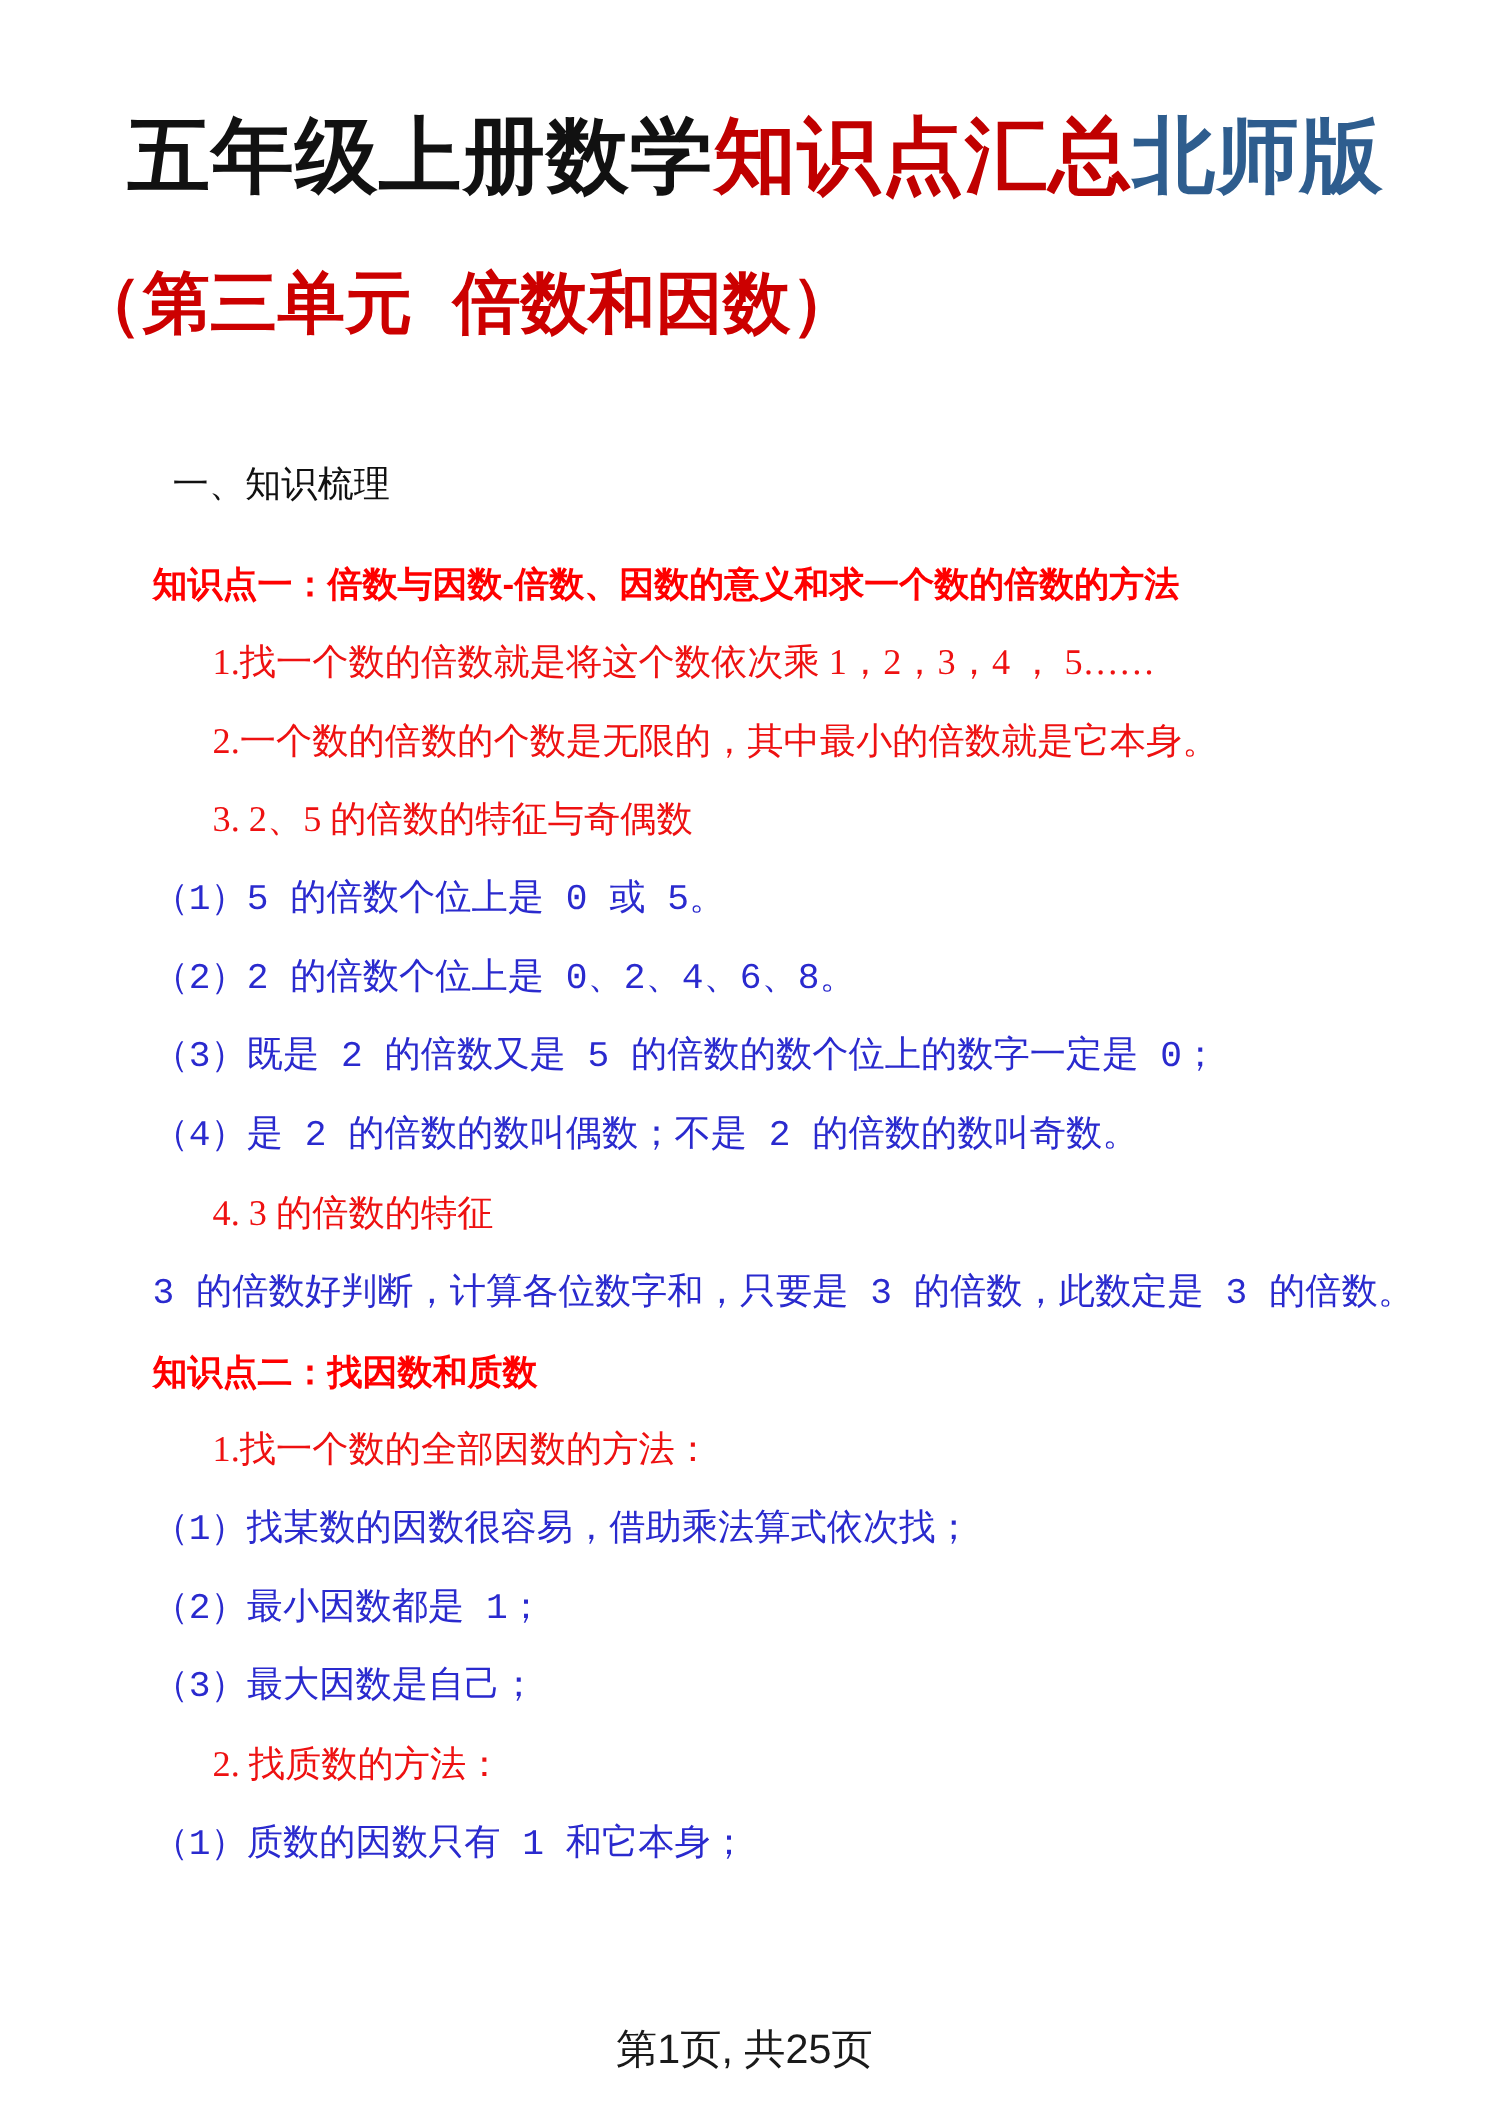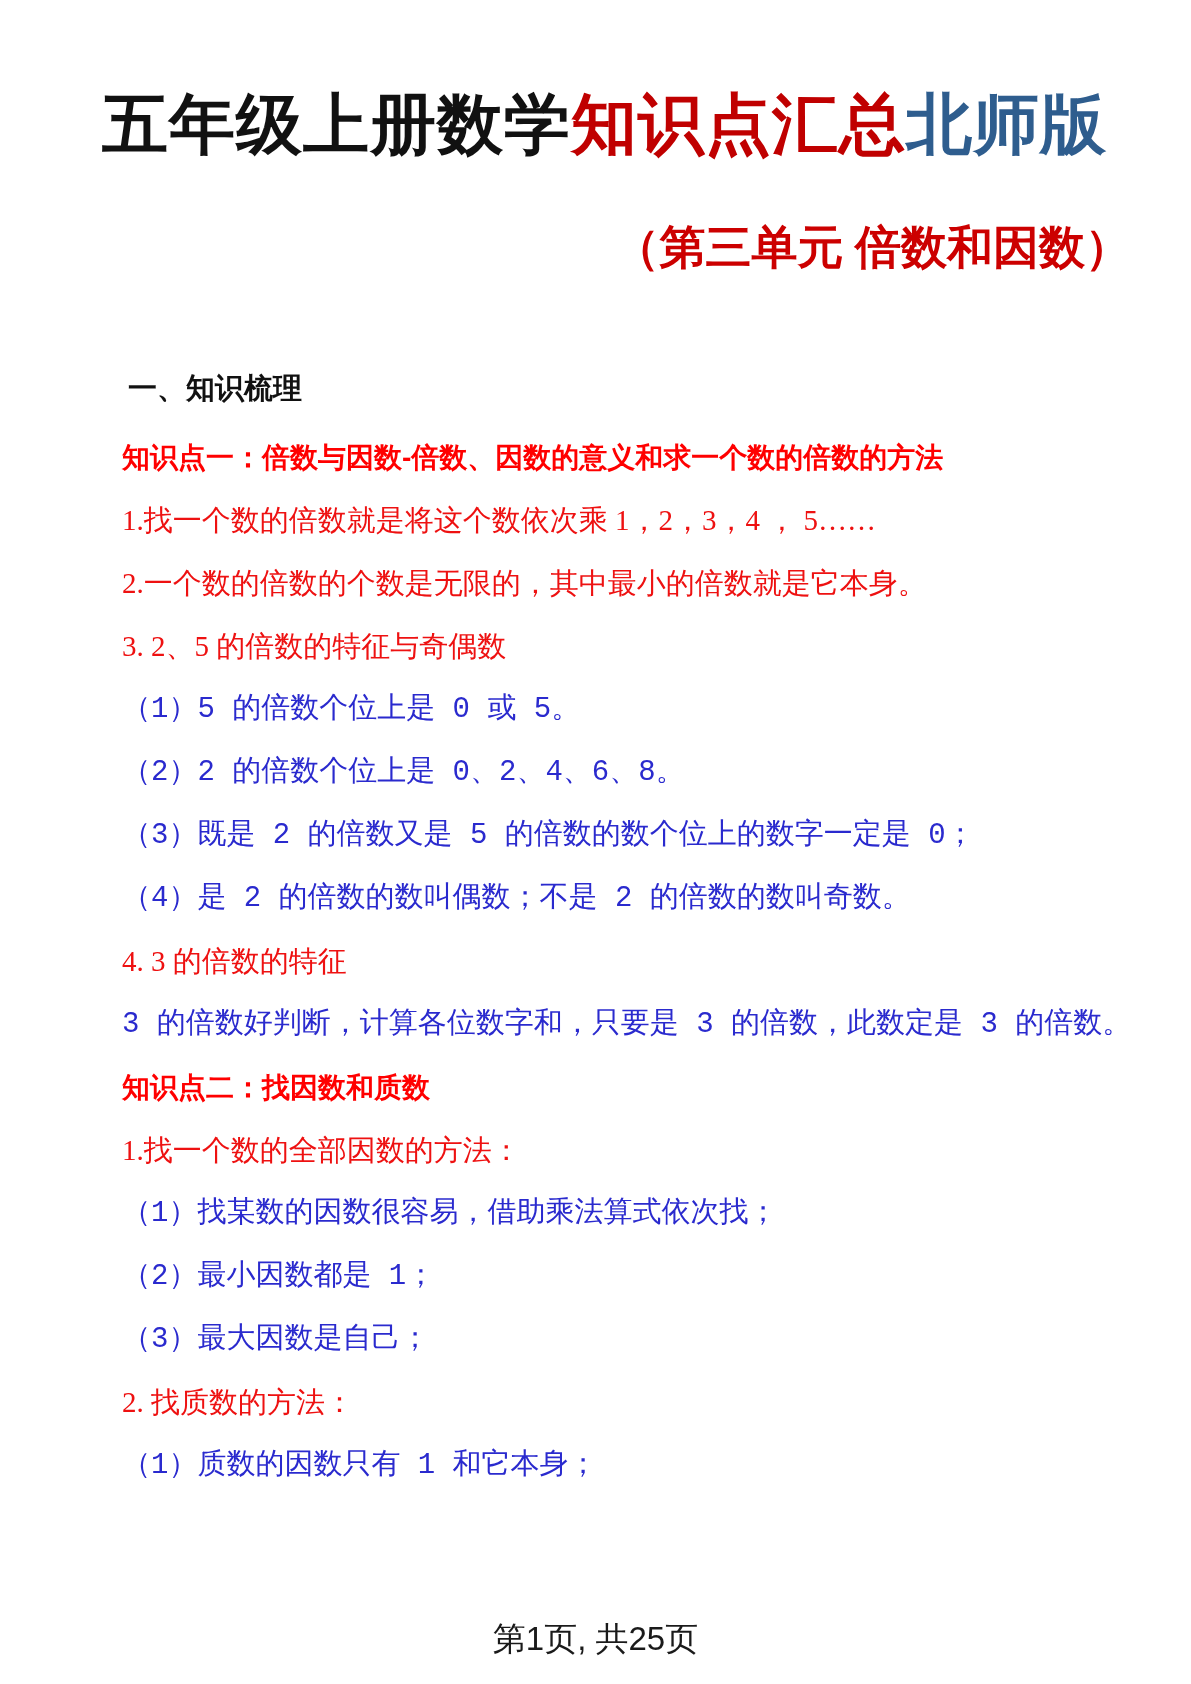--- a/index.html
+++ b/index.html
@@ -23,52 +23,52 @@
     font-size: 66px;
     line-height: 68px;
     letter-spacing: 1px;
     white-space: nowrap;
   }
   .doc-title .t-black { color: var(--title-black, #111111); margin-left: 18px; }
   .doc-title .t-red   { color: var(--title-red, #c00000); }
   .doc-title .t-blue  { color: var(--title-blue, #2e5d8e); }
   .doc-subtitle {
     margin: 66px 60px 0 60px;
-    text-align: right;
-    font-family: Liberation Serif, serif;
+    text-align: left;
+    font-family: Liberation Mono, monospace;
     font-weight: 800;
-    font-size: 46px;
+    font-size: 54px;
     line-height: 48px;
     color: var(--subtitle-red, #cc0000);
     white-space: nowrap;
   }
   .content {
     margin: 85px 70px 0 122px;
   }
   .section-heading {
     font-family: "Liberation Sans", "DejaVu Sans", sans-serif;
-    font-weight: 700;
+    font-weight: 400;
     font-size: 29px;
     line-height: 63px;
     color: var(--title-black, #111111);
-    margin: 6px;
+    margin: 16px;
   }
   .line {
     font-size: 29px;
     line-height: 63px;
     margin: 0;
     white-space: nowrap;
   }
   .line.heading-red {
     font-family: "Liberation Sans", "DejaVu Sans", sans-serif;
     font-weight: 800;
     font-size: 28px;
     color: var(--heading-red, #ff0000);
   }
-  .line.red  { color: var(--body-red, #ee1111); }
+  .line.red  { color: var(--body-red, #ee1111); margin-left: 48px; }
   .line.blue { color: var(--body-blue, #2a2ace); font-family: Liberation Mono, monospace; }
   .footer {
     position: absolute;
     left: 0;
     right: 0;
     bottom: 22px;
     text-align: center;
     font-family: "Liberation Sans", "DejaVu Sans", sans-serif;
     font-size: 33px;
     color: var(--footer-black, #1a1a1a);

